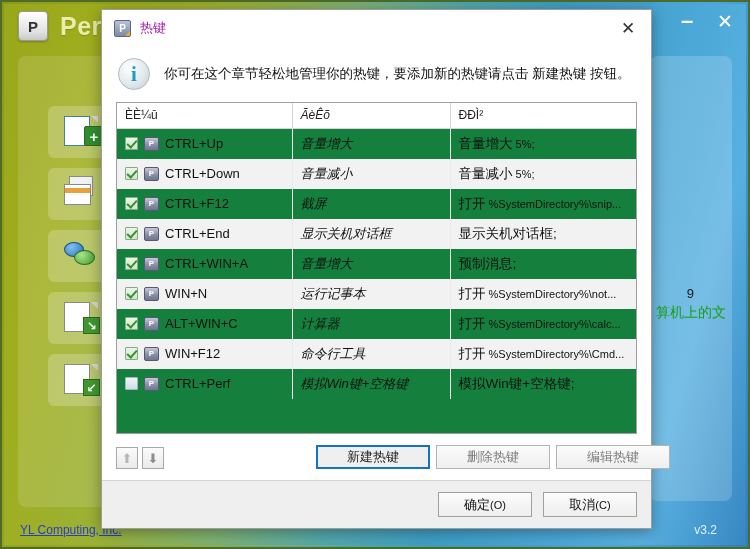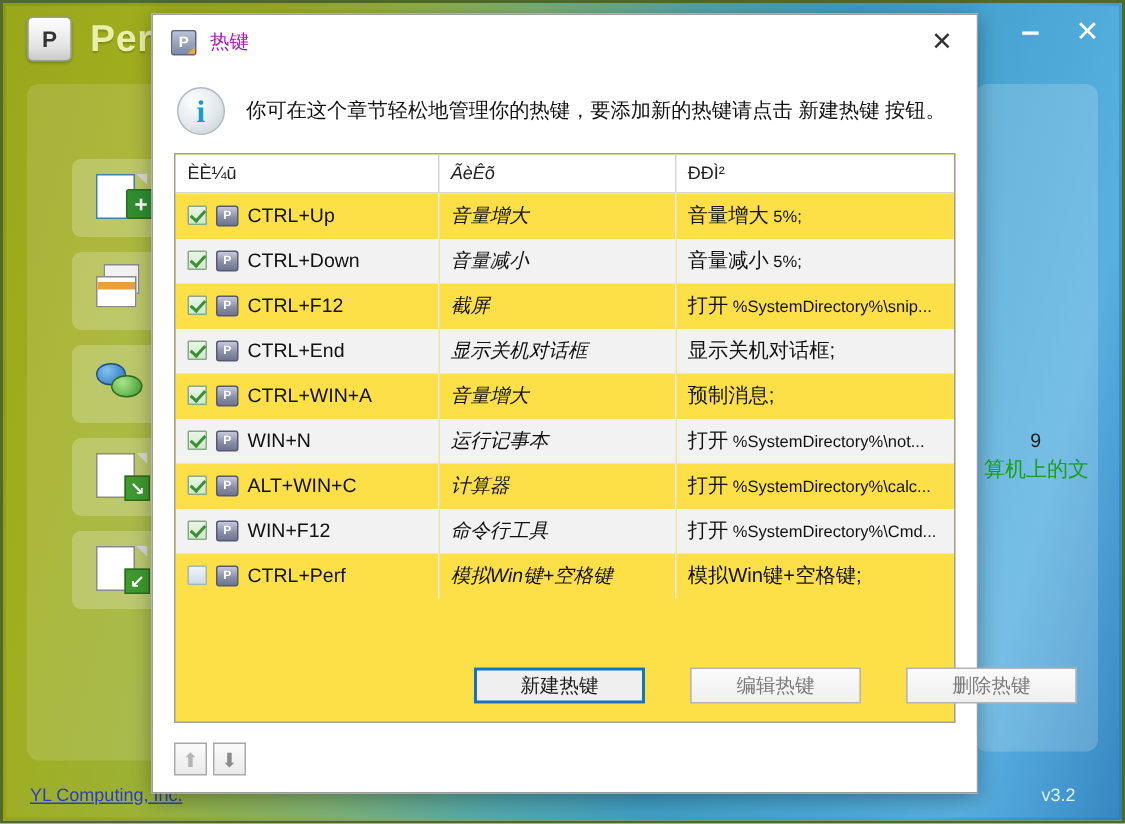--- a/index.html
+++ b/index.html
@@ -185,21 +185,21 @@
 
   #dlg-body {
     flex: 1 1 auto;
     padding: 0 14px;
     display: flex; flex-direction: column;
     background: #fff;
   }
   #hk-table-wrap {
     flex: 1 1 auto;
     border: 1px solid #a0a0a0;
-    background: #fde047;
+    background: #15803d;
     overflow: hidden;
     min-height: 0;
   }
   table.hk { width: 100%; border-collapse: collapse; table-layout: fixed; }
   table.hk th {
     font-weight: normal; font-size: 12px; color: #222;
     text-align: left; padding: 5px 8px 6px 8px;
     border-right: 1px solid #d6d6d6;
     border-bottom: 1px solid #d6d6d6;
     background: #fff;
@@ -256,21 +256,21 @@
     border: 1px solid #a8a8a8;
     background: linear-gradient(#fbfbfb, #eaeaea);
     display: flex; align-items: center; justify-content: center;
     cursor: pointer; margin-right: 4px;
     font-size: 13px; line-height: 1;
   }
   .arrow-btn.up { color: #b5b5b5; }
   .arrow-btn.down { color: #8c8c8c; }
   #action-btns {
     margin-left: auto; margin-right: 0;
-    display: flex; gap: 30px;
+    display: flex; gap: 6px;
     position: absolute; left: 214px; top: 435px;
   }
   .act-btn {
     width: 114px; height: 24px;
     font-size: 13px;
     border: 1px solid #b4b4b4;
     background: linear-gradient(#fbfbfb, #efefef);
     color: #7b7b7b;
     display: flex; align-items: center; justify-content: center;
     cursor: default;
@@ -494,19 +494,29 @@
             </tr>
           </tbody>
       </table>
     </div>
 
     <div id="dlg-actionrow">
       <div class="arrow-btn up">⬆</div>
       <div class="arrow-btn down">⬇</div>
       <div id="action-btns">
         <div class="act-btn primary">新建热键</div>
+        <div class="act-btn">删除热键</div>
         <div class="act-btn">编辑热键</div>
-        <div class="act-btn">删除热键</div>
       </div>
     </div>
   </div>
 
+  <div id="dlg-footer">
+    <div class="foot-btn">
+      <span>确定</span>
+        <span class="mn">(O)</span>
+    </div>
+    <div class="foot-btn">
+      <span>取消</span>
+        <span class="mn">(C)</span>
+    </div>
+  </div>
 </div>
 
 </body></html>

